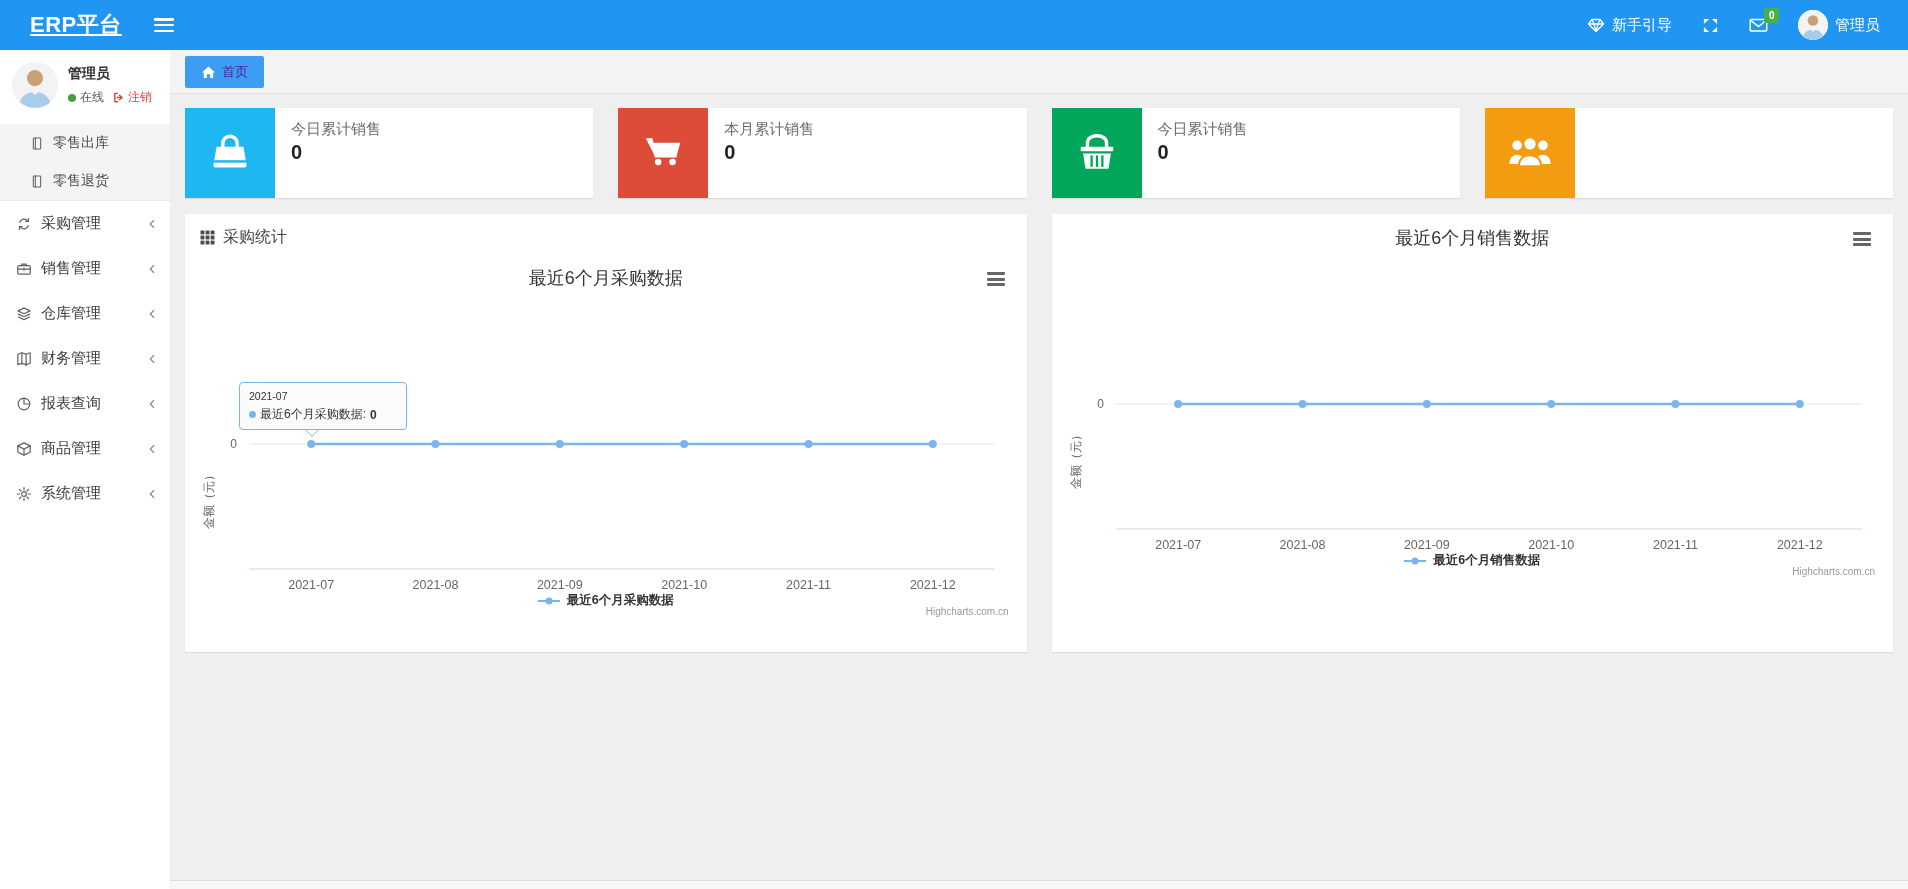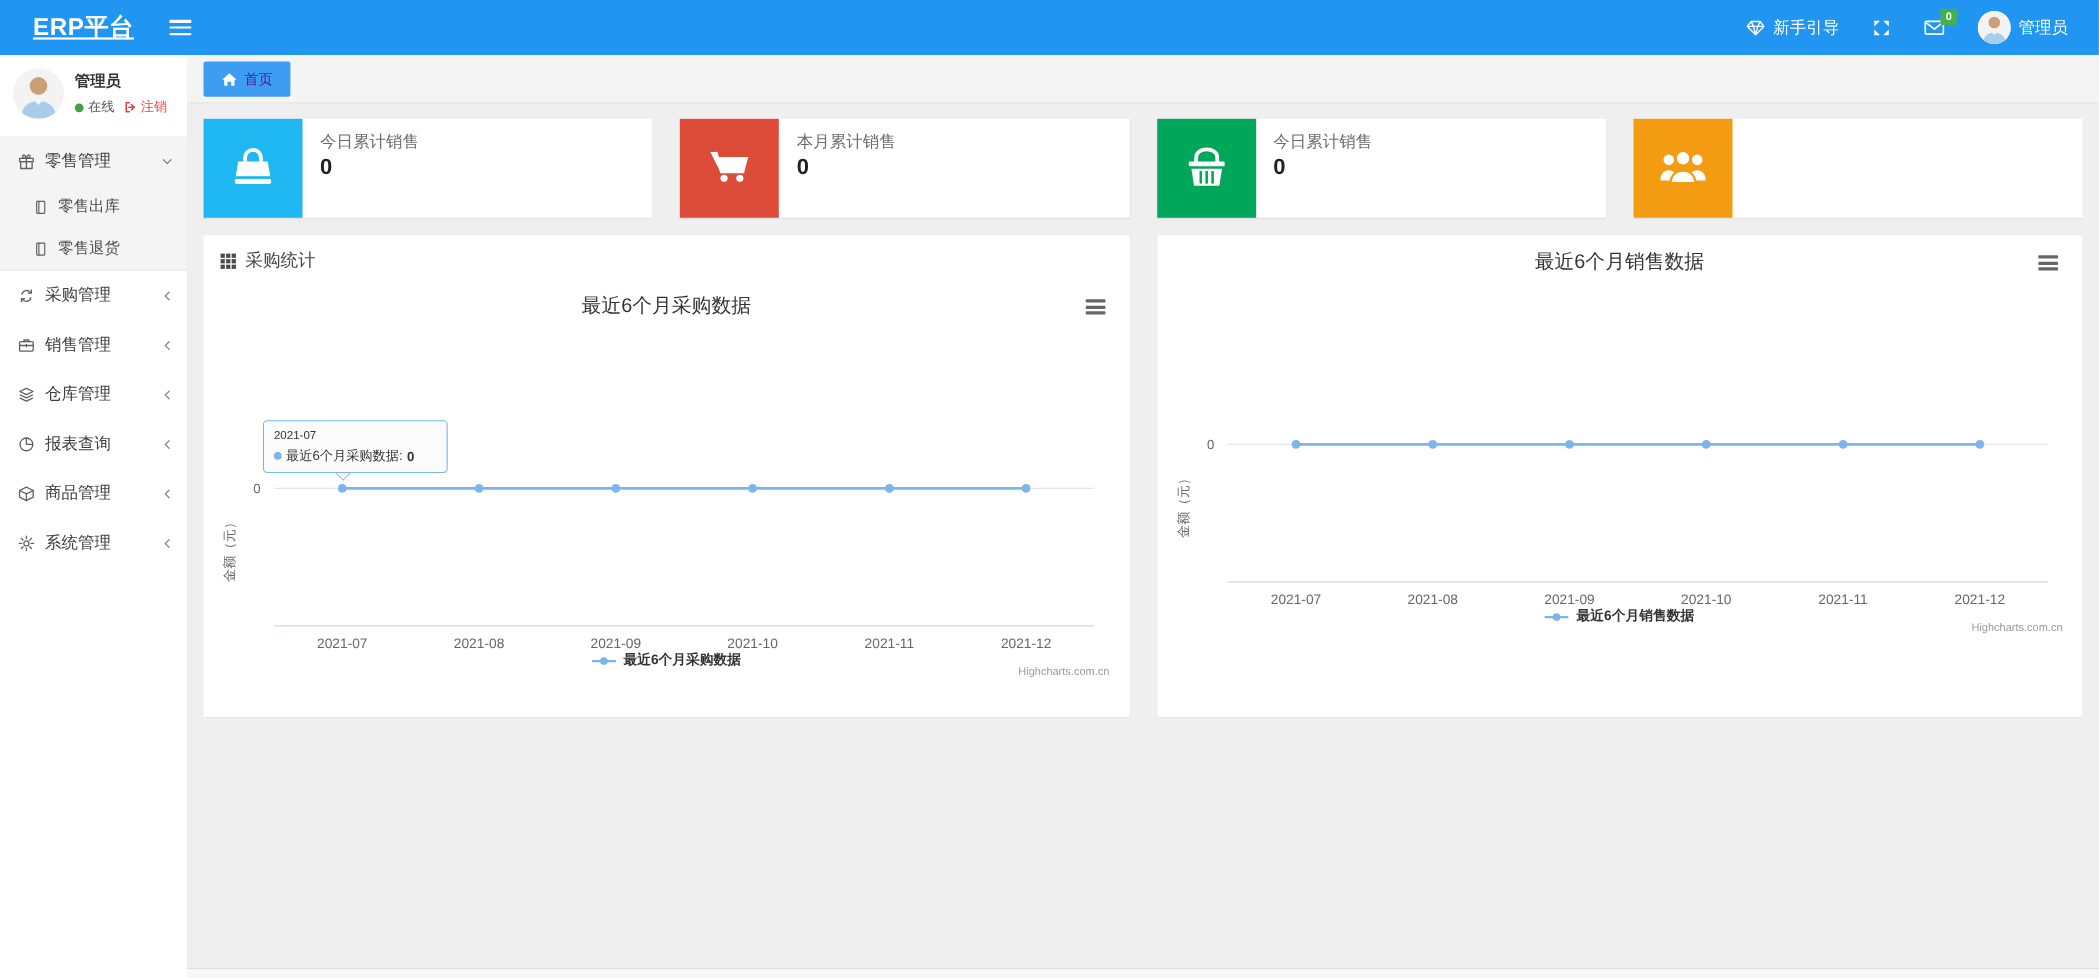--- a/index.html
+++ b/index.html
@@ -157,38 +157,20 @@
                 </g>
               </svg>
             </span>
           <span>注销</span>
         </span>
       </div>
     </div>
   </div>
   <nav class="menu" id="menu">
       <div class="m-group">
-        <div class="m-item">
-          <span class="mi">
-            <svg width="16" height="16" viewBox="0 0 16 16">
-              <g stroke="#616161" stroke-width="1.2" fill="none" stroke-linejoin="round" stroke-linecap="round">
-                <rect x="1.8" y="4.9" width="12.4" height="3"></rect>
-                <rect x="2.8" y="7.9" width="10.4" height="6.3"></rect>
-                <path d="M8 4.9v9.3"></path>
-                <path d="M8 4.9C6 4.9 4.6 4.1 4.6 3c0-.9 1-1.4 1.9-.8C7.3 2.7 8 4.9 8 4.9zm0 0c2 0 3.4-.8 3.4-1.9 0-.9-1-1.4-1.9-.8C8.7 2.7 8 4.9 8 4.9z"></path>
-              </g>
-            </svg>
-          </span>
-          <span class="lab">零售管理</span>
-          <span class="chev">
-            <svg width="12" height="12" viewBox="0 0 14 14">
-              <path d="M3 5l4 4 4-4" stroke="#8d8d8d" stroke-width="1.5" fill="none" stroke-linecap="round"></path>
-            </svg>
-          </span>
-        </div>
         <div class="m-sub">
           <span class="mi">
             <svg width="14" height="15" viewBox="0 0 16 16">
               <g stroke="#616161" stroke-width="1.2" fill="none" stroke-linejoin="round" stroke-linecap="round">
                 <rect x="3.8" y="1.8" width="8.4" height="12.4" rx="0.8"></rect>
                 <path d="M6.1 1.8v12.4"></path>
               </g>
             </svg>
           </span>
           <span>零售出库</span>
@@ -244,20 +226,36 @@
         <span class="mi">
           <svg width="16" height="16" viewBox="0 0 16 16">
             <g stroke="#616161" stroke-width="1.2" fill="none" stroke-linejoin="round" stroke-linecap="round">
               <path d="M8 2.1l6 2.8-6 2.8-6-2.8z"></path>
               <path d="M2.4 8.1L8 10.7l5.6-2.6"></path>
               <path d="M2.4 11L8 13.6 13.6 11"></path>
             </g>
           </svg>
         </span>
         <span class="lab">仓库管理</span>
+        <span class="chev">
+          <svg width="12" height="12" viewBox="0 0 14 14">
+            <path d="M9 3L5 7l4 4" stroke="#8d8d8d" stroke-width="1.5" fill="none" stroke-linecap="round"></path>
+          </svg>
+        </span>
+      </div>
+      <div class="m-item">
+        <span class="mi">
+          <svg width="16" height="16" viewBox="0 0 16 16">
+            <g stroke="#616161" stroke-width="1.2" fill="none" stroke-linejoin="round" stroke-linecap="round">
+              <path d="M1.8 3.2l4.1-1.4 4.2 1.4 4.1-1.4v10.4l-4.1 1.4-4.2-1.4-4.1 1.4z"></path>
+              <path d="M5.9 1.8v11.4M10.1 3.2v11.4"></path>
+            </g>
+          </svg>
+        </span>
+        <span class="lab">财务管理</span>
         <span class="chev">
           <svg width="12" height="12" viewBox="0 0 14 14">
             <path d="M9 3L5 7l4 4" stroke="#8d8d8d" stroke-width="1.5" fill="none" stroke-linecap="round"></path>
           </svg>
         </span>
       </div>
       <div class="m-item">
         <span class="mi">
           <svg width="16" height="16" viewBox="0 0 16 16">
             <g stroke="#616161" stroke-width="1.2" fill="none" stroke-linejoin="round" stroke-linecap="round">

